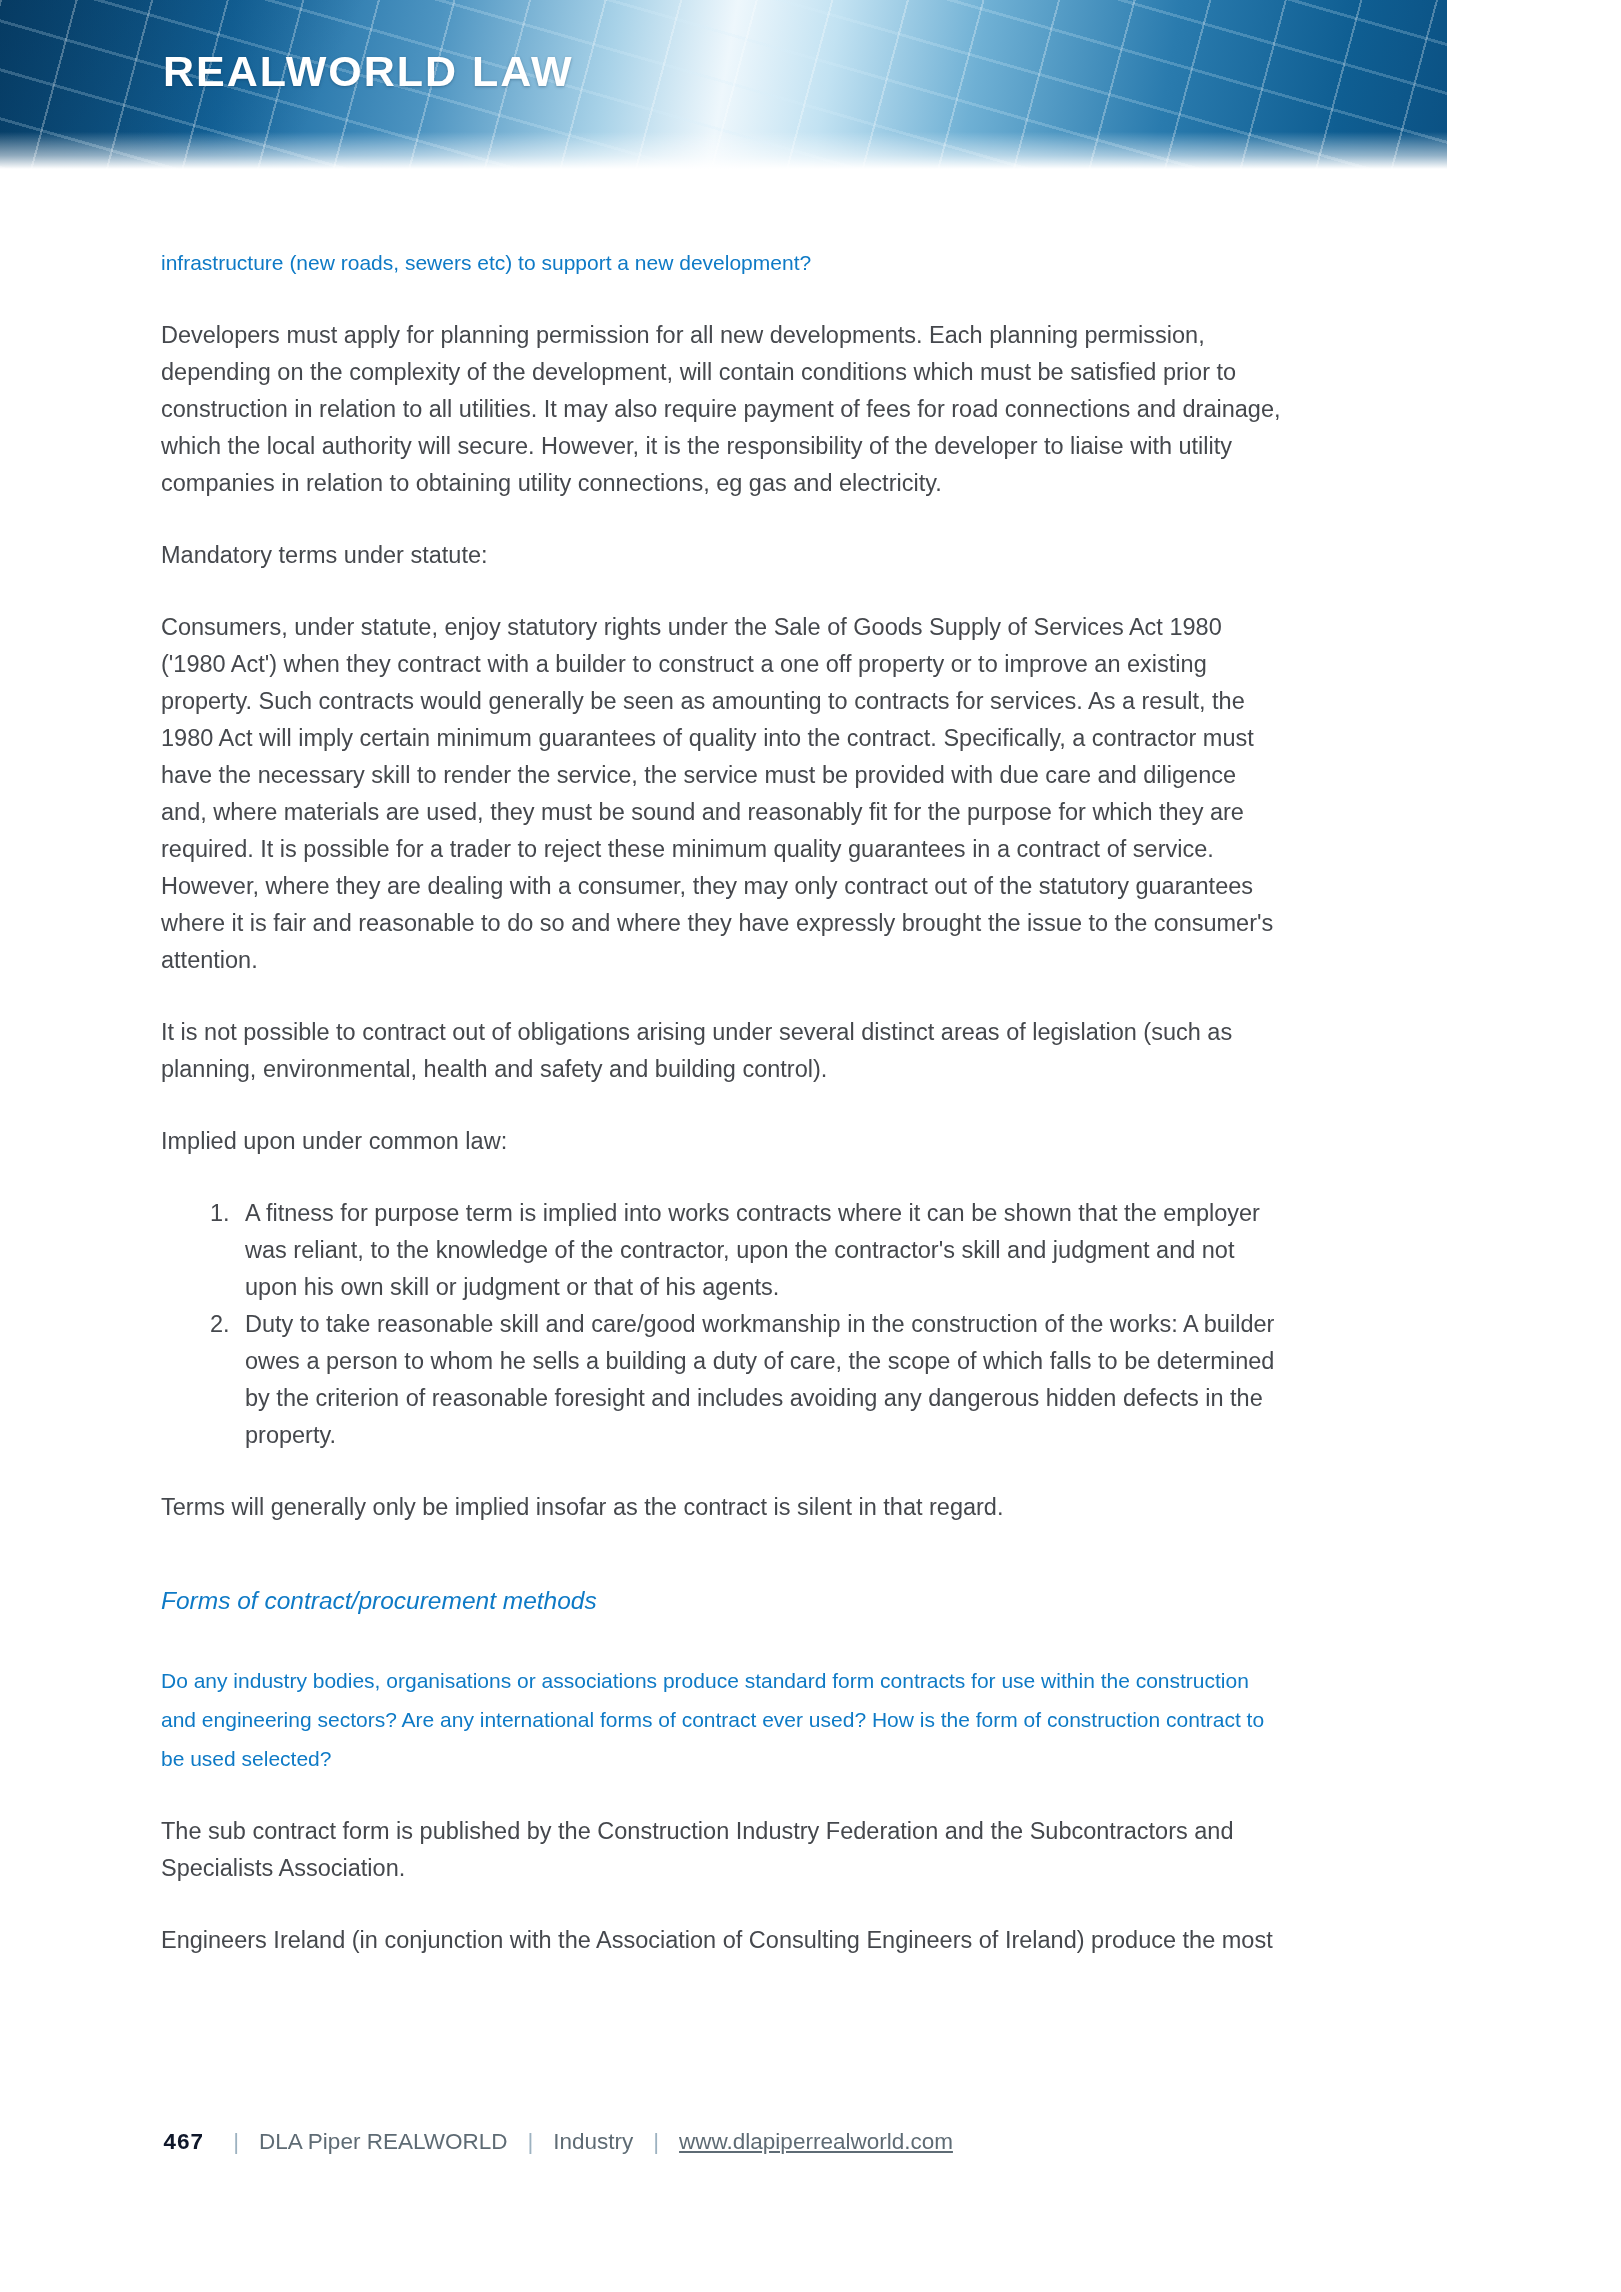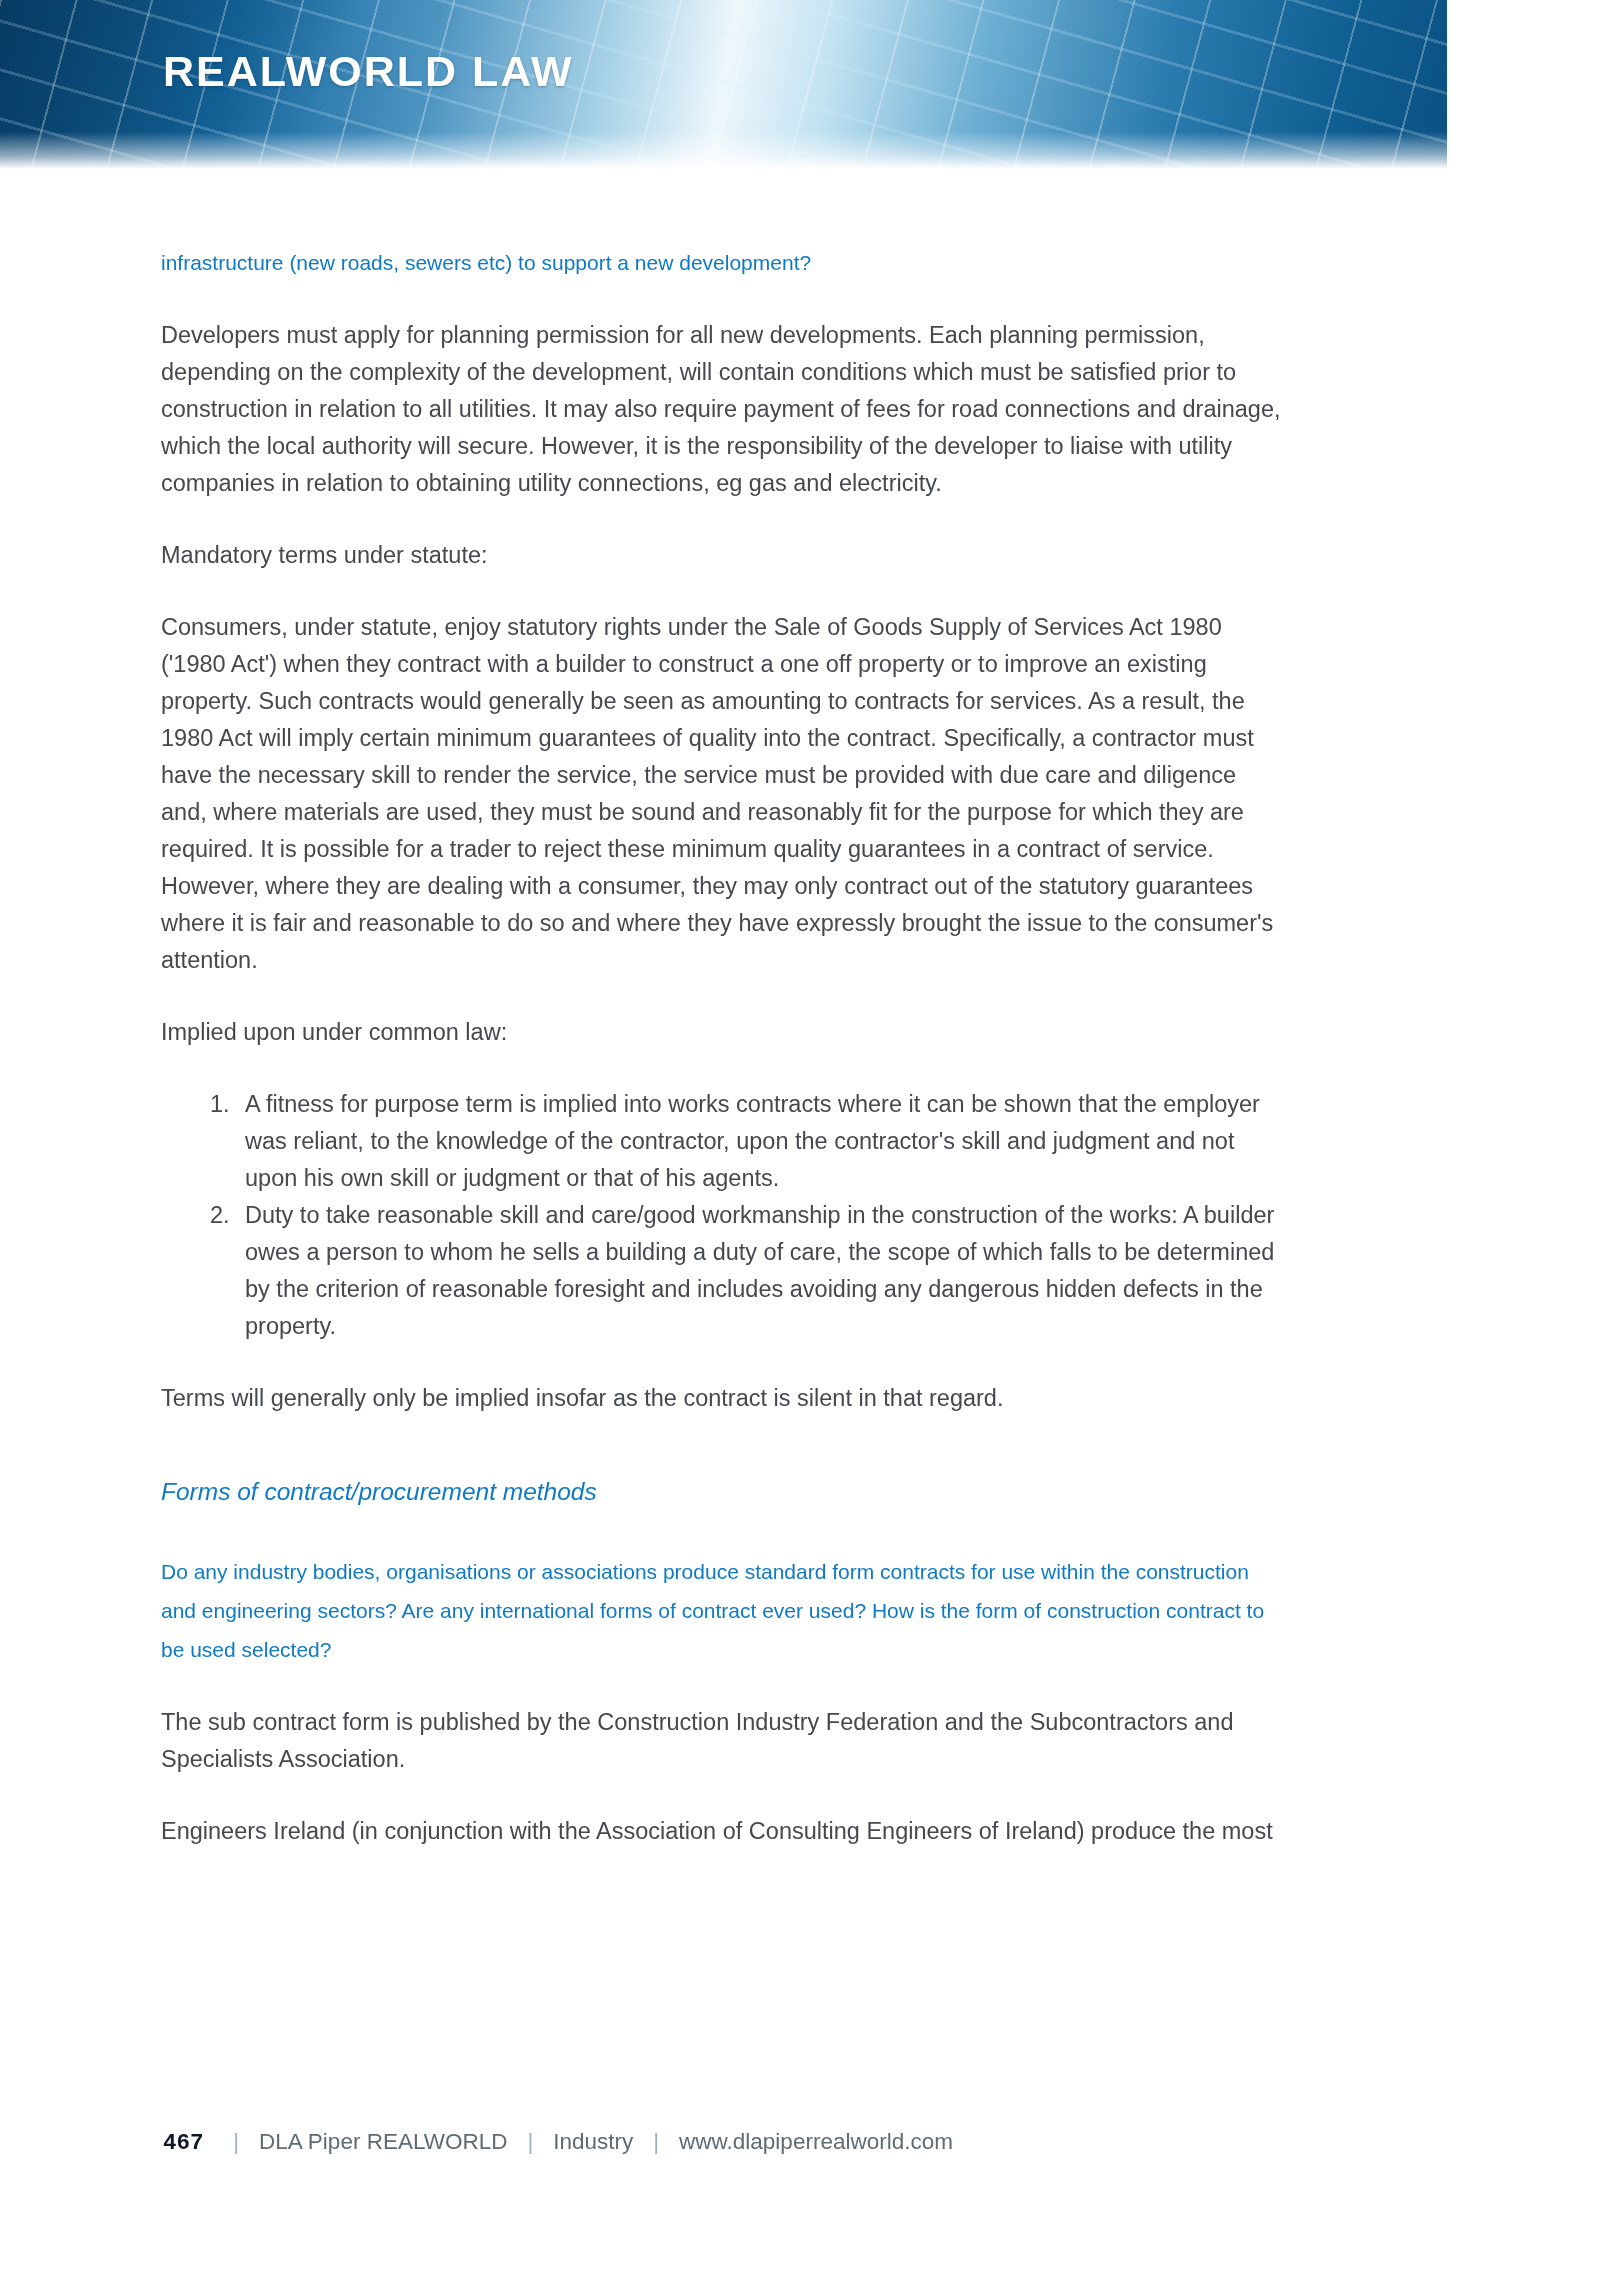--- a/index.html
+++ b/index.html
@@ -93,21 +93,21 @@
     font-weight: 700;
     color: #0f172a;
     margin-right: 9.8px;
     font-family: Liberation Mono, monospace;
   }
   .footer .sep {
     color: #9db2c0;
     margin: 0 13.7px;
   }
   .footer .fitem { color: #5e6b74; }
-  .footer .url { color: #5e6b74; }
+  .footer .url { color: #5e6b74; text-decoration: underline; }
 </style>
 </head>
 <body>
 
 <div class="page">
 
   <header class="banner">
     <h1>REALWORLD LAW</h1>
   </header>
 
@@ -115,20 +115,21 @@
 
     <h2 class="q">infrastructure (new roads, sewers etc) to support a new development?</h2>
 
     <p>Developers must apply for planning permission for all new developments. Each planning permission, depending on the complexity of the development, will contain conditions which must be satisfied prior to construction in relation to all utilities. It may also require payment of fees for road connections and drainage, which the local authority will secure. However, it is the responsibility of the developer to liaise with utility companies in relation to obtaining utility connections, eg gas and electricity.</p>
 
 
     <p>Mandatory terms under statute:</p>
 
     <p>Consumers, under statute, enjoy statutory rights under the Sale of Goods Supply of Services Act 1980 ('1980 Act') when they contract with a builder to construct a one off property or to improve an existing property. Such contracts would generally be seen as amounting to contracts for services. As a result, the 1980 Act will imply certain minimum guarantees of quality into the contract. Specifically, a contractor must have the necessary skill to render the service, the service must be provided with due care and diligence and, where materials are used, they must be sound and reasonably fit for the purpose for which they are required. It is possible for a trader to reject these minimum quality guarantees in a contract of service. However, where they are dealing with a consumer, they may only contract out of the statutory guarantees where it is fair and reasonable to do so and where they have expressly brought the issue to the consumer's attention.</p>
 
+    <p>It is not possible to contract out of obligations arising under several distinct areas of legislation (such as planning, environmental, health and safety and building control).</p>
 
     <p>Implied upon under common law:</p>
 
     <ol class="numlist">
       <li class="numitem">
         <span class="marker">1.</span>
         <span class="li-text">A fitness for purpose term is implied into works contracts where it can be shown that the employer was reliant, to the knowledge of the contractor, upon the contractor's skill and judgment and not upon his own skill or judgment or that of his agents.</span>
       </li>
       <li class="numitem">
         <span class="marker">2.</span>

